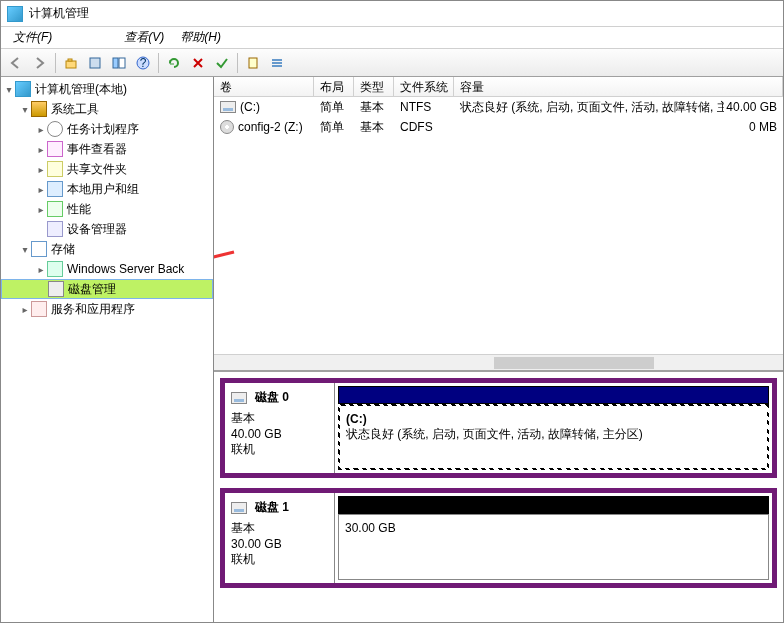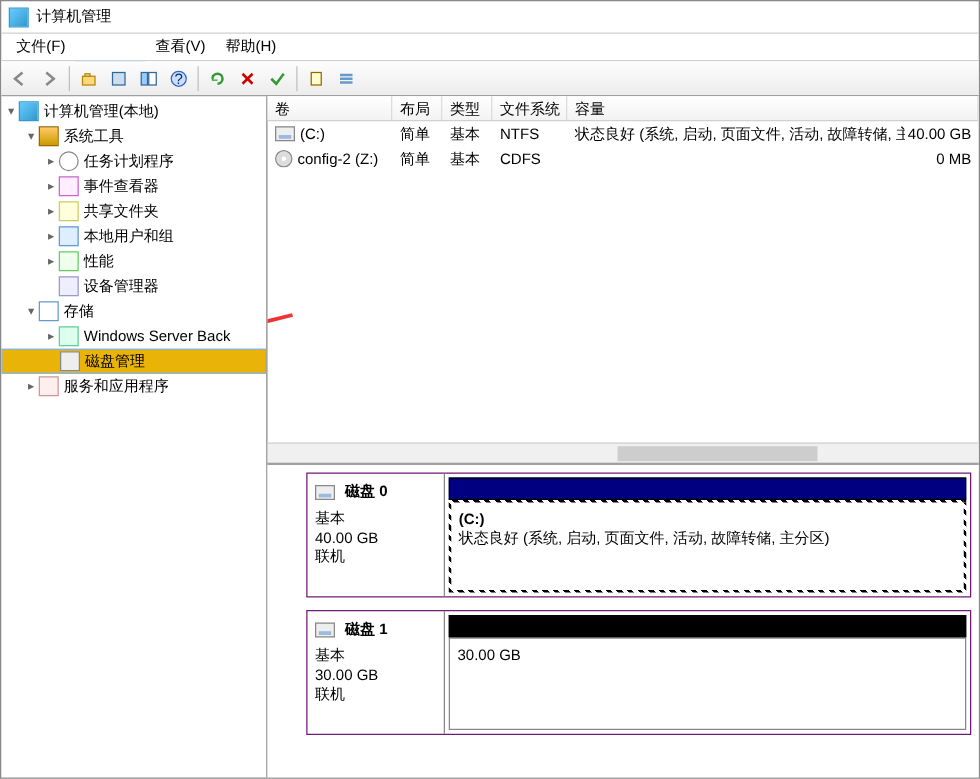--- a/index.html
+++ b/index.html
@@ -1,49 +1,49 @@
 <!DOCTYPE html>
 <html><head>
 <meta charset="utf-8">
 <style>
   * { box-sizing: border-box; margin: 0; padding: 0; font-family: "Microsoft YaHei", "Segoe UI", sans-serif; font-size: 12px; }
   body { background: #fff; width: 784px; height: 623px; overflow: hidden; display: flex; flex-direction: column; border: 1px solid #888; }
   .titlebar { height: 26px; display: flex; align-items: center; padding: 0 6px; border-bottom: 1px solid #d0d0d0; }
   .titlebar .app-icon { width: 16px; height: 16px; margin-right: 6px; background: linear-gradient(135deg,#6cf,#39c); border:1px solid #39c; }
   .titlebar .title { font-size: 12px; }
   .menubar { height: 22px; display: flex; align-items: center; padding: 0 4px; border-bottom: 1px solid #d0d0d0; }
-  .menubar .menu-item { padding: 2px 8px; cursor: default; }
+  .menubar .menu-item { padding: 2px 8px; cursor: default; font-style: italic; }
   .menubar .menu-item.active { background: #cde6f7; border: 1px solid #7eb4ea; padding: 1px 7px; margin-top: 44px; }
   .toolbar { height: 28px; display: flex; align-items: center; padding: 2px 4px; gap:2px; border-bottom: 1px solid #a0a0a0; background: linear-gradient(#fdfdfd,#ececec); }
   .tbtn { width: 22px; height: 22px; display:flex; align-items:center; justify-content:center; border:1px solid transparent; }
   .tsep { width:1px; height:20px; background:#c0c0c0; margin:0 2px; }
   .main { flex:1; display:flex; min-height:0; }
   .sidebar { width: 213px; border-right: 1px solid #888; overflow: auto; }
   .tree { padding: 2px 0; }
   .node { display:flex; align-items:center; height:20px; padding-right:4px; cursor:default; white-space:nowrap; }
   .node .arrow { width:12px; display:inline-block; text-align:center; color:#666; font-size:10px; }
   .node .nicn { width:16px; height:16px; margin-right:4px; display:flex;align-items:center;justify-content:center;font-size:12px; }
-  .node.selected { background:#eab308; border:1px solid #7eb4ea; height:20px; }
+  .node.selected { background:#bef264; border:1px solid #7eb4ea; height:20px; }
   .lvl0 { padding-left:2px; }
   .lvl1 { padding-left:18px; }
   .lvl2 { padding-left:34px; }
   .content { flex:1; display:flex; flex-direction:column; min-width:0; }
   .grid-header { display:flex; height:20px; border-bottom:1px solid #d0d0d0; background:#fff; position:relative; }
   .colh { border-right:1px solid #d0d0d0; padding:2px 6px; overflow:hidden; white-space:nowrap; background:linear-gradient(#fff,#f3f3f3); }
   .grid-body { flex: 0 0 auto; }
   .row { display:flex; height:20px; align-items:center; }
   .cell { padding:0 6px; overflow:hidden; white-space:nowrap; display:flex; align-items:center; }
   .disk-icon { width:16px; height:12px; background:#eee; border:1px solid #888; margin-right:4px; position:relative; }
   .disk-icon::after { content:''; position:absolute; bottom:1px; left:2px; right:2px; height:3px; background:#9bd; }
   .cd-icon { width:14px; height:14px; border:1px solid #888; border-radius:50%; margin-right:4px; background:radial-gradient(circle,#fff 20%,#ddd 22%,#ddd 100%); }
   .volume-top { height: 295px; overflow:auto; border-bottom:2px solid #a0a0a0; display:flex; flex-direction:column; position:relative;}
   .scroll-h { height:16px; background:#f0f0f0; border-top:1px solid #d0d0d0; margin-top:auto; position:relative;}
   .scroll-h .thumb{ position:absolute; left:280px; top:2px; width:160px; height:12px; background:#cdcdcd;}
   .disk-panel { flex:1; overflow:auto; padding:6px 6px 6px 6px; background:#fff; }
-  .disk-block { display:flex; border:1px solid #701a75; margin-bottom:10px; min-height:100px;margin-left:25px; }
+  .disk-block { display:flex; border:5px solid #701a75; margin-bottom:10px; min-height:100px; }
   .disk-meta { width:110px; border-right:1px solid #888; padding:6px; }
   .disk-meta .dicon { display:flex; align-items:center; gap:4px; font-weight:bold; margin-bottom:4px;}
   .disk-part-area { flex:1; padding:3px; display:flex; flex-direction:column; }
   .solidblack { flex: 0 0 18px; background:#000; border:1px solid #000; }
   .navy { flex: 0 0 18px; background:#000080; border:1px solid #000; }
   .part-box { border:1px solid #888; flex:1; margin-top:0; padding:6px; }
   .part-box.hatched-frame { border:2px solid transparent; border-image: repeating-linear-gradient(45deg,#000,#000 3px,#fff 3px,#fff 6px) 2; }
   .part-box .pname { font-weight:bold; }
   .arrow-annotation { position:absolute; pointer-events:none; }
   

